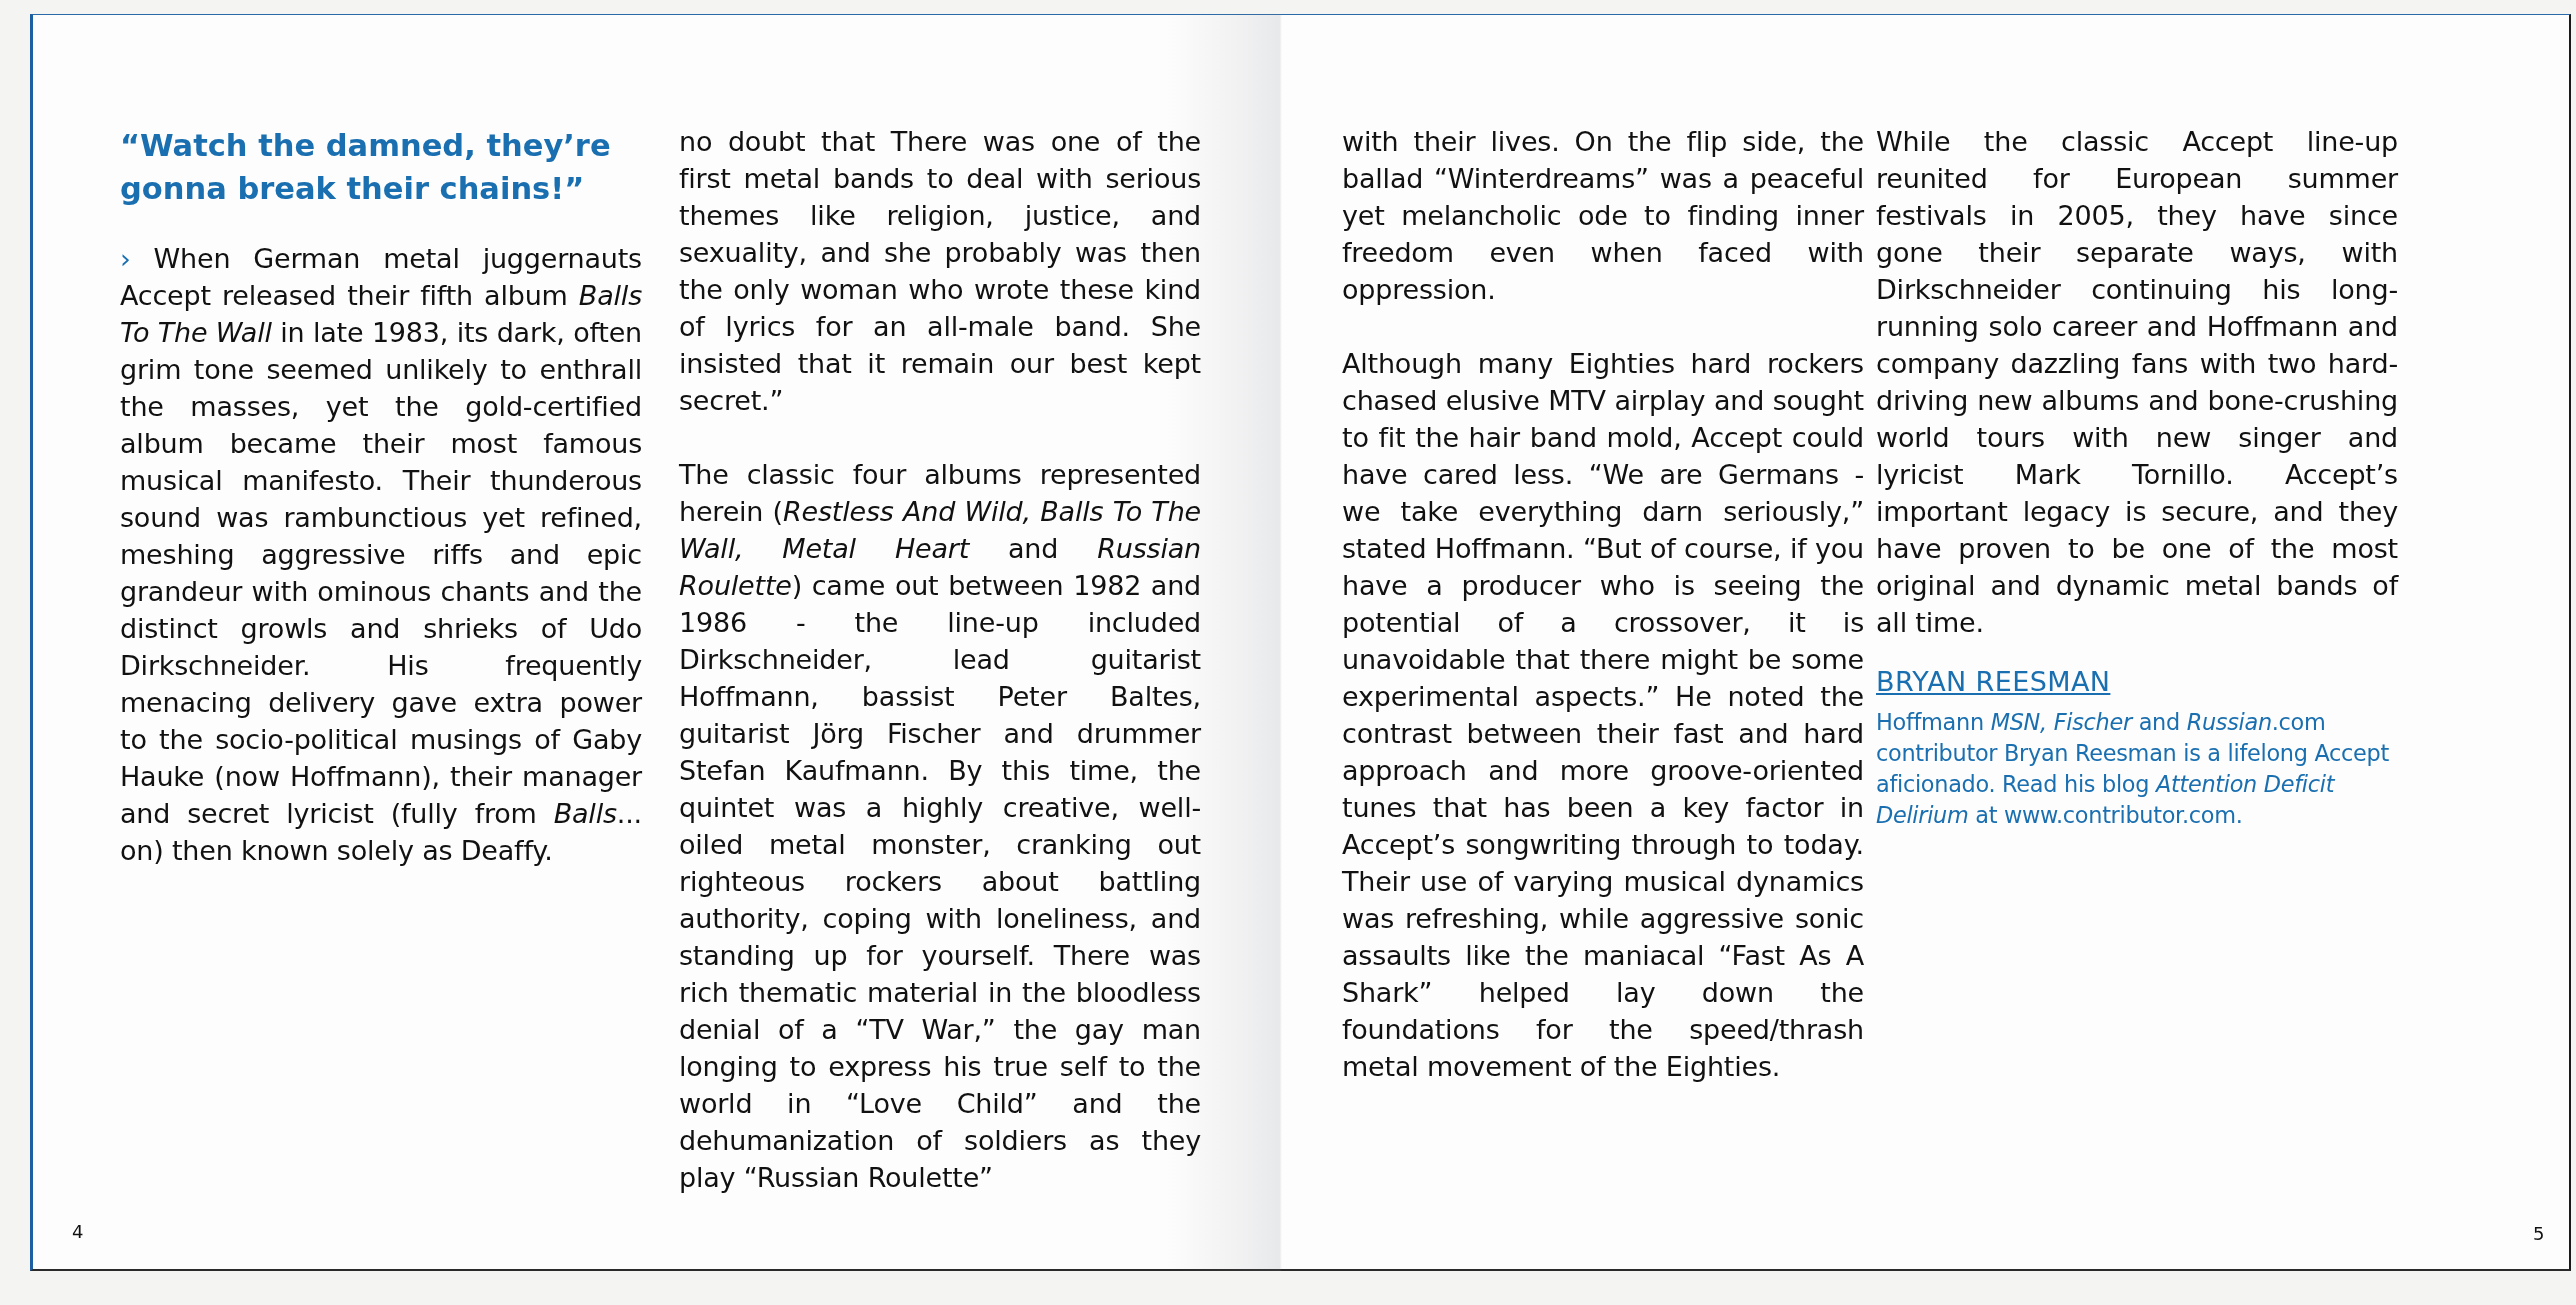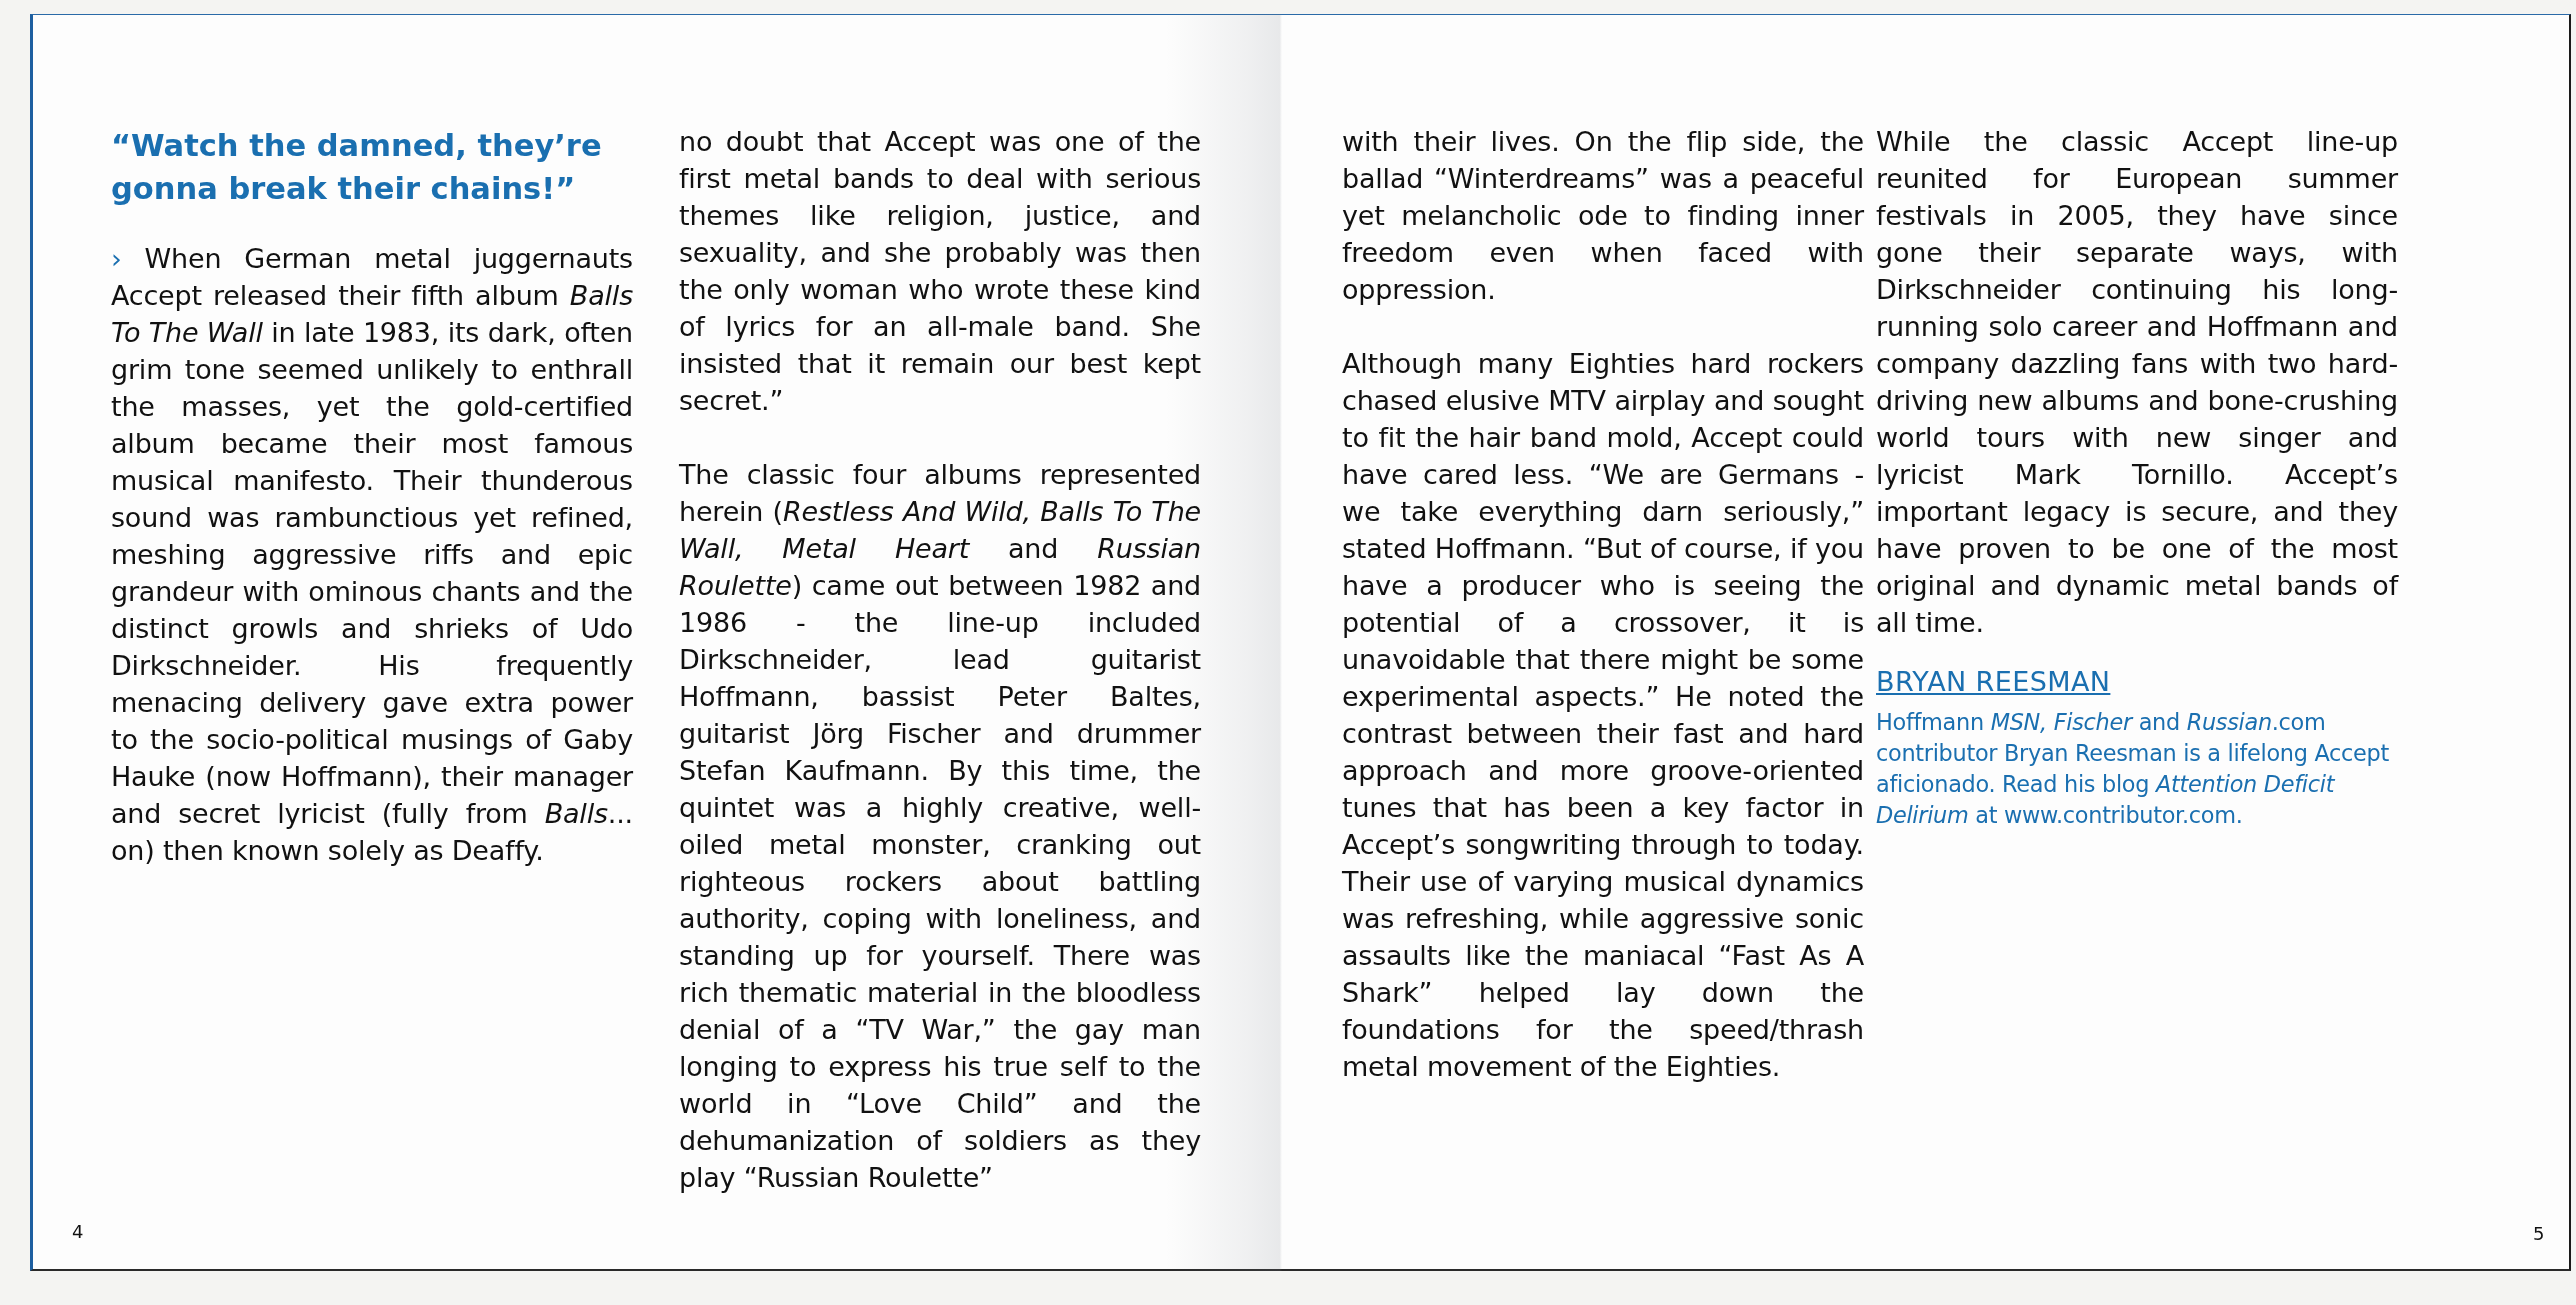--- a/index.html
+++ b/index.html
@@ -23,21 +23,21 @@
     background: linear-gradient(to right, rgba(0,0,0,0) 0%, rgba(120,125,135,0.10) 70%, rgba(120,125,135,0.16) 98%, rgba(0,0,0,0) 100%);
   }
   .col {
     position: absolute; width: 522px;
     font-size: 27px; line-height: 37px;
     text-align: justify; text-align-last: left;
     letter-spacing: -0.2px;
   }
   .col p { margin: 0 0 37px 0; }
   .col p.tight { margin-bottom: 0; }
-  .col1 { left: 111px; top: 124px; }
+  .col1 { left: 120px; top: 124px; }
   .col2 { left: 679px; top: 123px; }
   .col3 { left: 1342px; top: 123px; }
   .col4 { left: 1876px; top: 123px; }
   .heading {
     color: #1a6fb0; font-weight: bold; font-size: 30.5px; line-height: 43px;
     margin: 0 0 30px 0; text-align: left; letter-spacing: 0;
   }
   .bullet { color: #1a6fb0; }
   em { font-style: italic; }
   .author-name {
@@ -59,21 +59,21 @@
 
 <div class="spread"></div>
 <div class="gutter-shadow"></div>
 
 <div class="col col1">
   <h2 class="heading">“Watch the damned, they’re gonna break their chains!”</h2>
   <p><span class="bullet">›</span><span> When German metal juggernauts Accept released their fifth album </span><em>Balls To The Wall</em><span> in late 1983, its dark, often grim tone seemed unlikely to enthrall the masses, yet the gold-certified album became their most famous musical manifesto. Their thunderous sound was rambunctious yet refined, meshing aggressive riffs and epic grandeur with ominous chants and the distinct growls and shrieks of Udo Dirkschneider. His frequently menacing delivery gave extra power to the socio-political musings of Gaby Hauke (now Hoffmann), their manager and secret lyricist (fully from </span><em>Balls</em><span>... on) then known solely as Deaffy.</span></p>
 </div>
 
 <div class="col col2">
-  <p>no doubt that Accept was one of the first metal bands to deal with serious themes like religion, justice, and sexuality, and she probably was then the only woman who wrote these kind of lyrics for an all-male band. She insisted that it remain our best kept secret.”</p>
+  <p>no doubt that There was one of the first metal bands to deal with serious themes like religion, justice, and sexuality, and she probably was then the only woman who wrote these kind of lyrics for an all-male band. She insisted that it remain our best kept secret.”</p>
   <p class="tight"><span>The classic four albums represented herein (</span><em>Restless And Wild, Balls To The Wall, Metal Heart</em><span> and </span><em>Russian Roulette</em><span>) came out between 1982 and 1986 - the line-up included Dirkschneider, lead guitarist Hoffmann, bassist Peter Baltes, guitarist Jörg Fischer and drummer Stefan Kaufmann. By this time, the quintet was a highly creative, well-oiled metal monster, cranking out righteous rockers about battling authority, coping with loneliness, and standing up for yourself. There was rich thematic material in the bloodless denial of a “TV War,” the gay man longing to express his true self to the world in “Love Child” and the dehumanization of soldiers as they play “Russian Roulette”</span></p>
 </div>
 
 <div class="page-num pn-left">4</div>
 
 <div class="col col3">
   <p>with their lives. On the flip side, the ballad “Winterdreams” was a peaceful yet melancholic ode to finding inner freedom even when faced with oppression.</p>
   <p class="tight">Although many Eighties hard rockers chased elusive MTV airplay and sought to fit the hair band mold, Accept could have cared less. “We are Germans - we take everything darn seriously,” stated Hoffmann. “But of course, if you have a producer who is seeing the potential of a crossover, it is unavoidable that there might be some experimental aspects.” He noted the contrast between their fast and hard approach and more groove-oriented tunes that has been a key factor in Accept’s songwriting through to today. Their use of varying musical dynamics was refreshing, while aggressive sonic assaults like the maniacal “Fast As A Shark” helped lay down the foundations for the speed/thrash metal movement of the Eighties.</p>
 </div>
 

